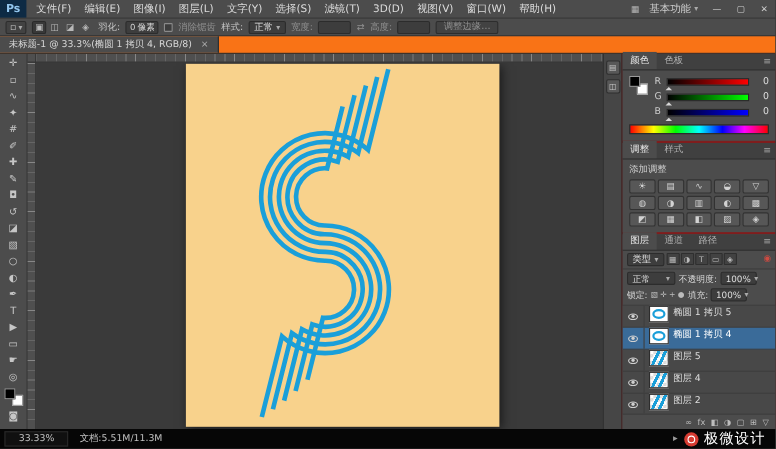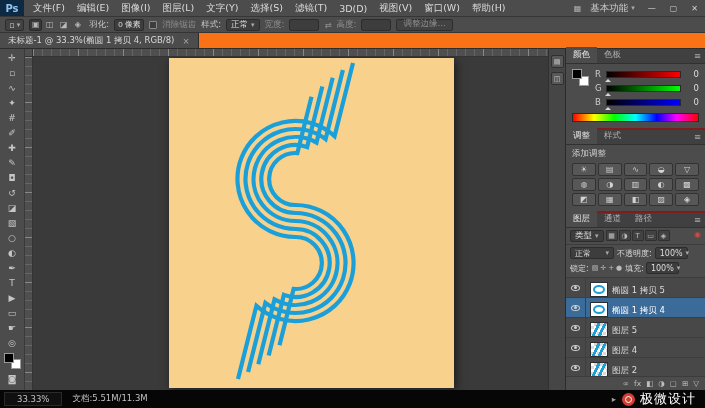--- a/index.html
+++ b/index.html
@@ -86,21 +86,21 @@
   .lrow-filter{display:flex;align-items:flex-start;gap:2px;padding:2px 4px;border-bottom:1px solid #3c3c3c}
   .kindbox{display:flex;align-items:center;gap:3px;background:#3d3d3d;border:1px solid #2c2c2c;border-radius:2px;height:12px;padding:0 4px;color:#dddddd}
   .filter-icon{width:12px;height:11px;background:#424242;border:1px solid #2f2f2f;border-radius:1px;display:flex;align-items:center;justify-content:center;font-size:7px;color:#bbbbbb}
   .filter-toggle{margin-left:auto;font-size:8px;color:#cf4a41}
   .lrow-blend{display:flex;align-items:center;gap:3px;padding:2px 4px;font-size:8px}
   .blendbox{width:44px;justify-content:space-between}
   .smallbox{width:33px;justify-content:space-between}
   .lrow-lock{display:flex;align-items:center;gap:2px;padding:1px 4px 3px;border-bottom:1px solid #3c3c3c;font-size:8px}
   .lockicon{font-size:7px;color:#bbbbbb;padding:0 1px}
   .layer-list{flex:1;background:#484848;overflow:hidden}
-  .lrow{height:20px;display:flex;align-items:flex-end;border-bottom:1px solid #3e3e3e}
+  .lrow{height:20px;display:flex;align-items:flex-start;border-bottom:1px solid #3e3e3e}
   .eyebox{width:20px;height:100%;border-right:1px solid #3e3e3e;display:flex;align-items:center;justify-content:center;flex:none}
   .eye{width:9px;height:6px;border:1px solid #d0d0d0;border-radius:50%;position:relative;display:block}
   .eye::after{content:"";position:absolute;left:2px;top:0.5px;width:3px;height:3px;border-radius:50%;background:#d0d0d0}
   .thumb{width:18px;height:15px;margin:0 4px;background:#ffffff;border:1px solid #2d2d2d;position:relative;flex:none}
   .thumb.shape::after{content:"";position:absolute;inset:2px;border:2px solid var(--accent,#1a9fd9);border-radius:50%}
   .thumb.pixel{background-color:#ffffff;
     background-image:linear-gradient(115deg,transparent 30%,var(--accent,#1a9fd9) 30%,var(--accent,#1a9fd9) 44%,transparent 44%,transparent 58%,var(--accent,#1a9fd9) 58%,var(--accent,#1a9fd9) 72%,transparent 72%),
       linear-gradient(45deg,#d9d9d9 25%,transparent 25%,transparent 75%,#d9d9d9 75%),
       linear-gradient(45deg,#d9d9d9 25%,transparent 25%,transparent 75%,#d9d9d9 75%);
     background-size:100% 100%,6px 6px,6px 6px;background-position:0 0,0 0,3px 3px}

